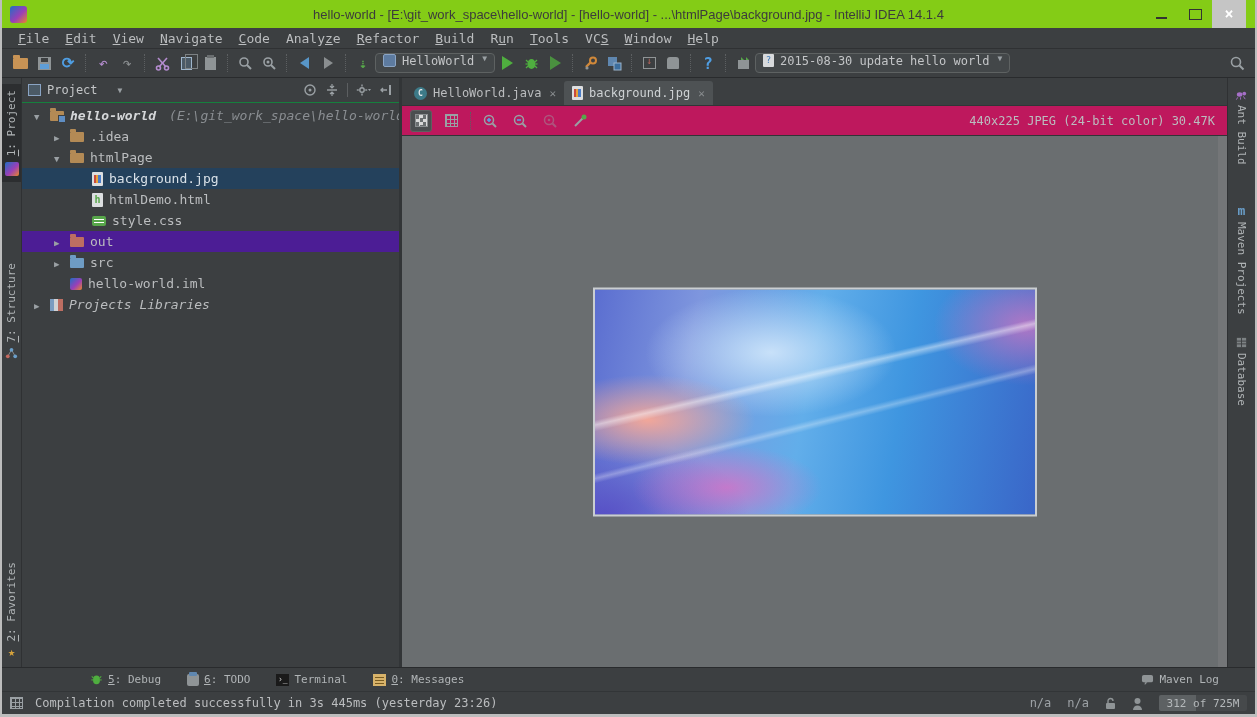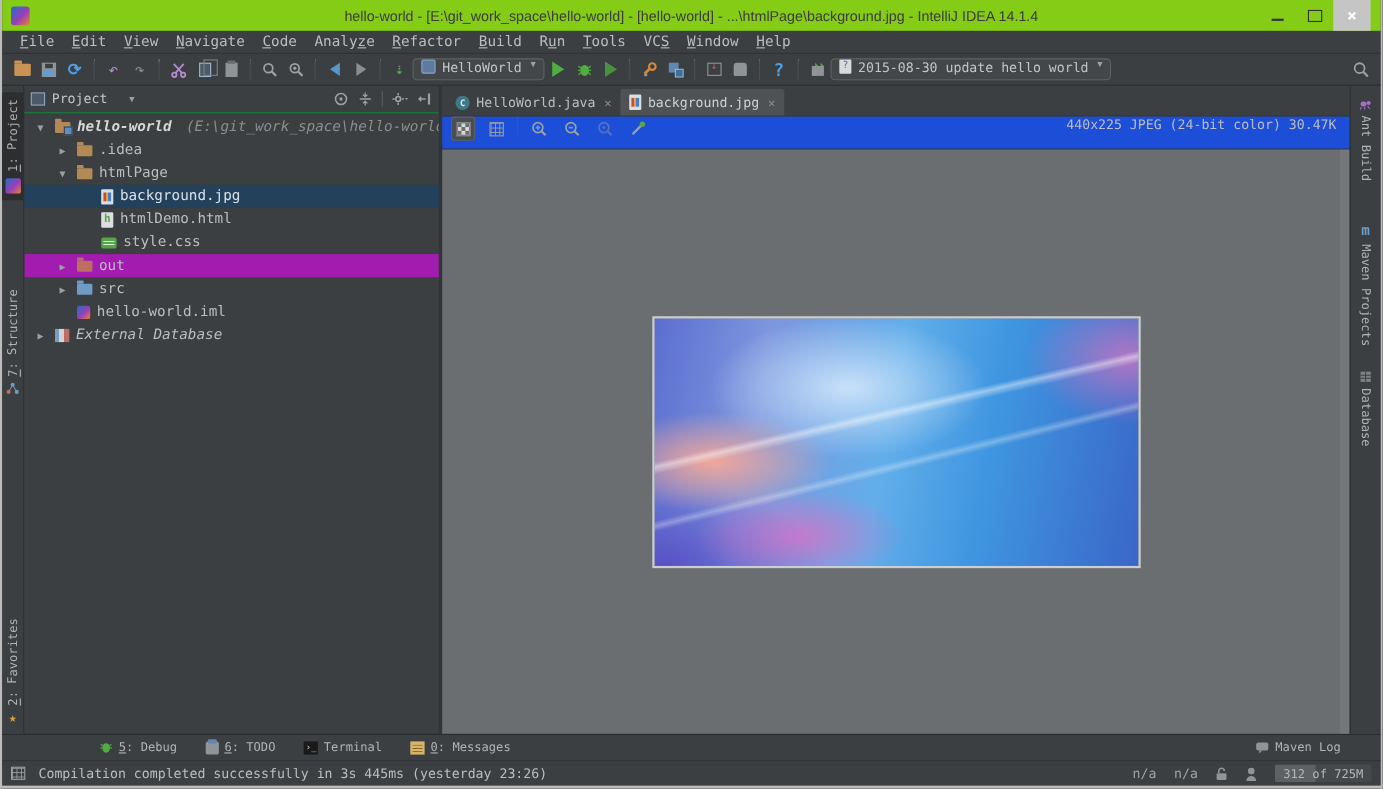--- a/index.html
+++ b/index.html
@@ -81,21 +81,21 @@
   .panel-header { height:25px; display:flex; align-items:center; padding:0 6px; border-bottom:1px solid #15803d; }
   .panel-title { display:flex; align-items:center; gap:6px; font-size:12px; color:#c3c5c7; }
   .panel-title::after { content:"▼"; font-size:8px; color:#9aa0a4; margin-left:14px; }
   .ph-ico { width:13px; height:12px; border:1px solid #8aa4c4; background:#4b5a66; }
   .panel-actions { margin-left:auto; display:flex; align-items:center; gap:8px; }
   .panel-actions svg { display:block; }
 
   .tree { flex:1; overflow:hidden; padding-top:2px; font-size:13px; }
   .trow { height:21px; display:flex; align-items:center; gap:6px; white-space:nowrap; }
   .trow.sel { background:#24415c; color:#d9e1e8; }
-  .trow.olive { background:#a21caf; }
+  .trow.olive { background:#4c1d95; }
   .d0 { padding-left:12px;font-style:italic; } .d1 { padding-left:32px; } .d2 { padding-left:70px; }
   .exp { width:10px; flex:0 0 10px; position:relative; }
   .exp-open::before { content:"▼"; color:#9aa0a4; font-size:9px; }
   .exp-closed::before { content:"▶"; color:#9aa0a4; font-size:9px; }
   .root-name { font-weight:bold; color:#d5d7d9; }
   .root-path { color:#8a8e92; margin-left:7px; }
 
   .i-folder { width:14px; height:10px; background:#b38a55; border-radius:1px; position:relative; flex:0 0 14px; }
   .i-folder::before { content:""; position:absolute; top:-3px; left:0; width:6px; height:3px; background:inherit; border-radius:1px 1px 0 0; }
   .i-folder.red { background:#bd6e62; } .i-folder.blue { background:#6e9cc4; }
@@ -113,21 +113,21 @@
   
   .splitter { width:3px; background:#323537; flex:0 0 3px; }
   .editor { flex:1; display:flex; flex-direction:column; min-width:0; }
   .tabbar { height:28px; background:#3c3f41; border-bottom:1px solid #323537; display:flex; align-items:flex-end; padding-left:4px; flex:0 0 28px; }
   .tab { height:24px; display:flex; align-items:center; gap:6px; padding:0 8px; font-size:12px; color:#bbbdbf; }
   .tab.active { background:#4e5254; border-radius:3px 3px 0 0; color:#ced2d4; }
   .tab .close { color:#8a8e90; font-size:11px; margin-left:2px; }
   .java-ico { width:13px; height:13px; border-radius:50%; background:#3d7a88; color:#e8eaec; font-size:8px; font-weight:bold;
               display:flex; align-items:center; justify-content:center; }
 
-  .imgbar { height:30px; background:#1d4ed8; border-bottom:1px solid #323537; display:flex; padding:0 8px; gap:8px; flex:0 0 30px; }
+  .imgbar { height:30px; background:#be185d; border-bottom:1px solid #323537; display:flex; align-items:center; padding:0 8px; gap:8px; flex:0 0 30px; }
   .ib-btn { width:22px; height:22px; display:flex; align-items:center; justify-content:center; border-radius:3px; }
   .ib-btn.selected { background:#4b4e50; border:1px solid #5e6060; }
   .checker { width:13px; height:13px; background:repeating-conic-gradient(#d8d8d8 0 25%, #6a6e70 0 50%); background-size:7px 7px; border:1px solid #8a8e90; }
   .gridico { width:13px; height:13px; border:1px solid #9aa0a4;
       background:linear-gradient(#9aa0a4 1px, transparent 1px), linear-gradient(90deg,#9aa0a4 1px, transparent 1px);
       background-size:4px 4px; }
   .ib-sep { width:1px; height:18px; border-left:1px dotted #5c5f61; }
   .img-info { margin-left:auto; font-size:12px; color:#bbbdbf; padding-right:4px; }
 
   .canvas { flex:1; background:#6a6e70; position:relative; min-height:0; }
@@ -416,21 +416,21 @@
           <span>src</span>
         </div>
         <div class="trow d1">
           <span class="exp"></span>
           <span class="i-iml"></span>
           <span>hello-world.iml</span>
         </div>
         <div class="trow d0">
           <span class="exp exp-closed"></span>
           <span class="i-lib"></span>
-          <span>External Database</span>
+          <span>Projects Libraries</span>
         </div>
       </div>
     </div>
 
     <div class="splitter"></div>
 
     <div class="editor">
       <div class="tabbar">
         <div class="tab">
           <span class="java-ico">C</span>

